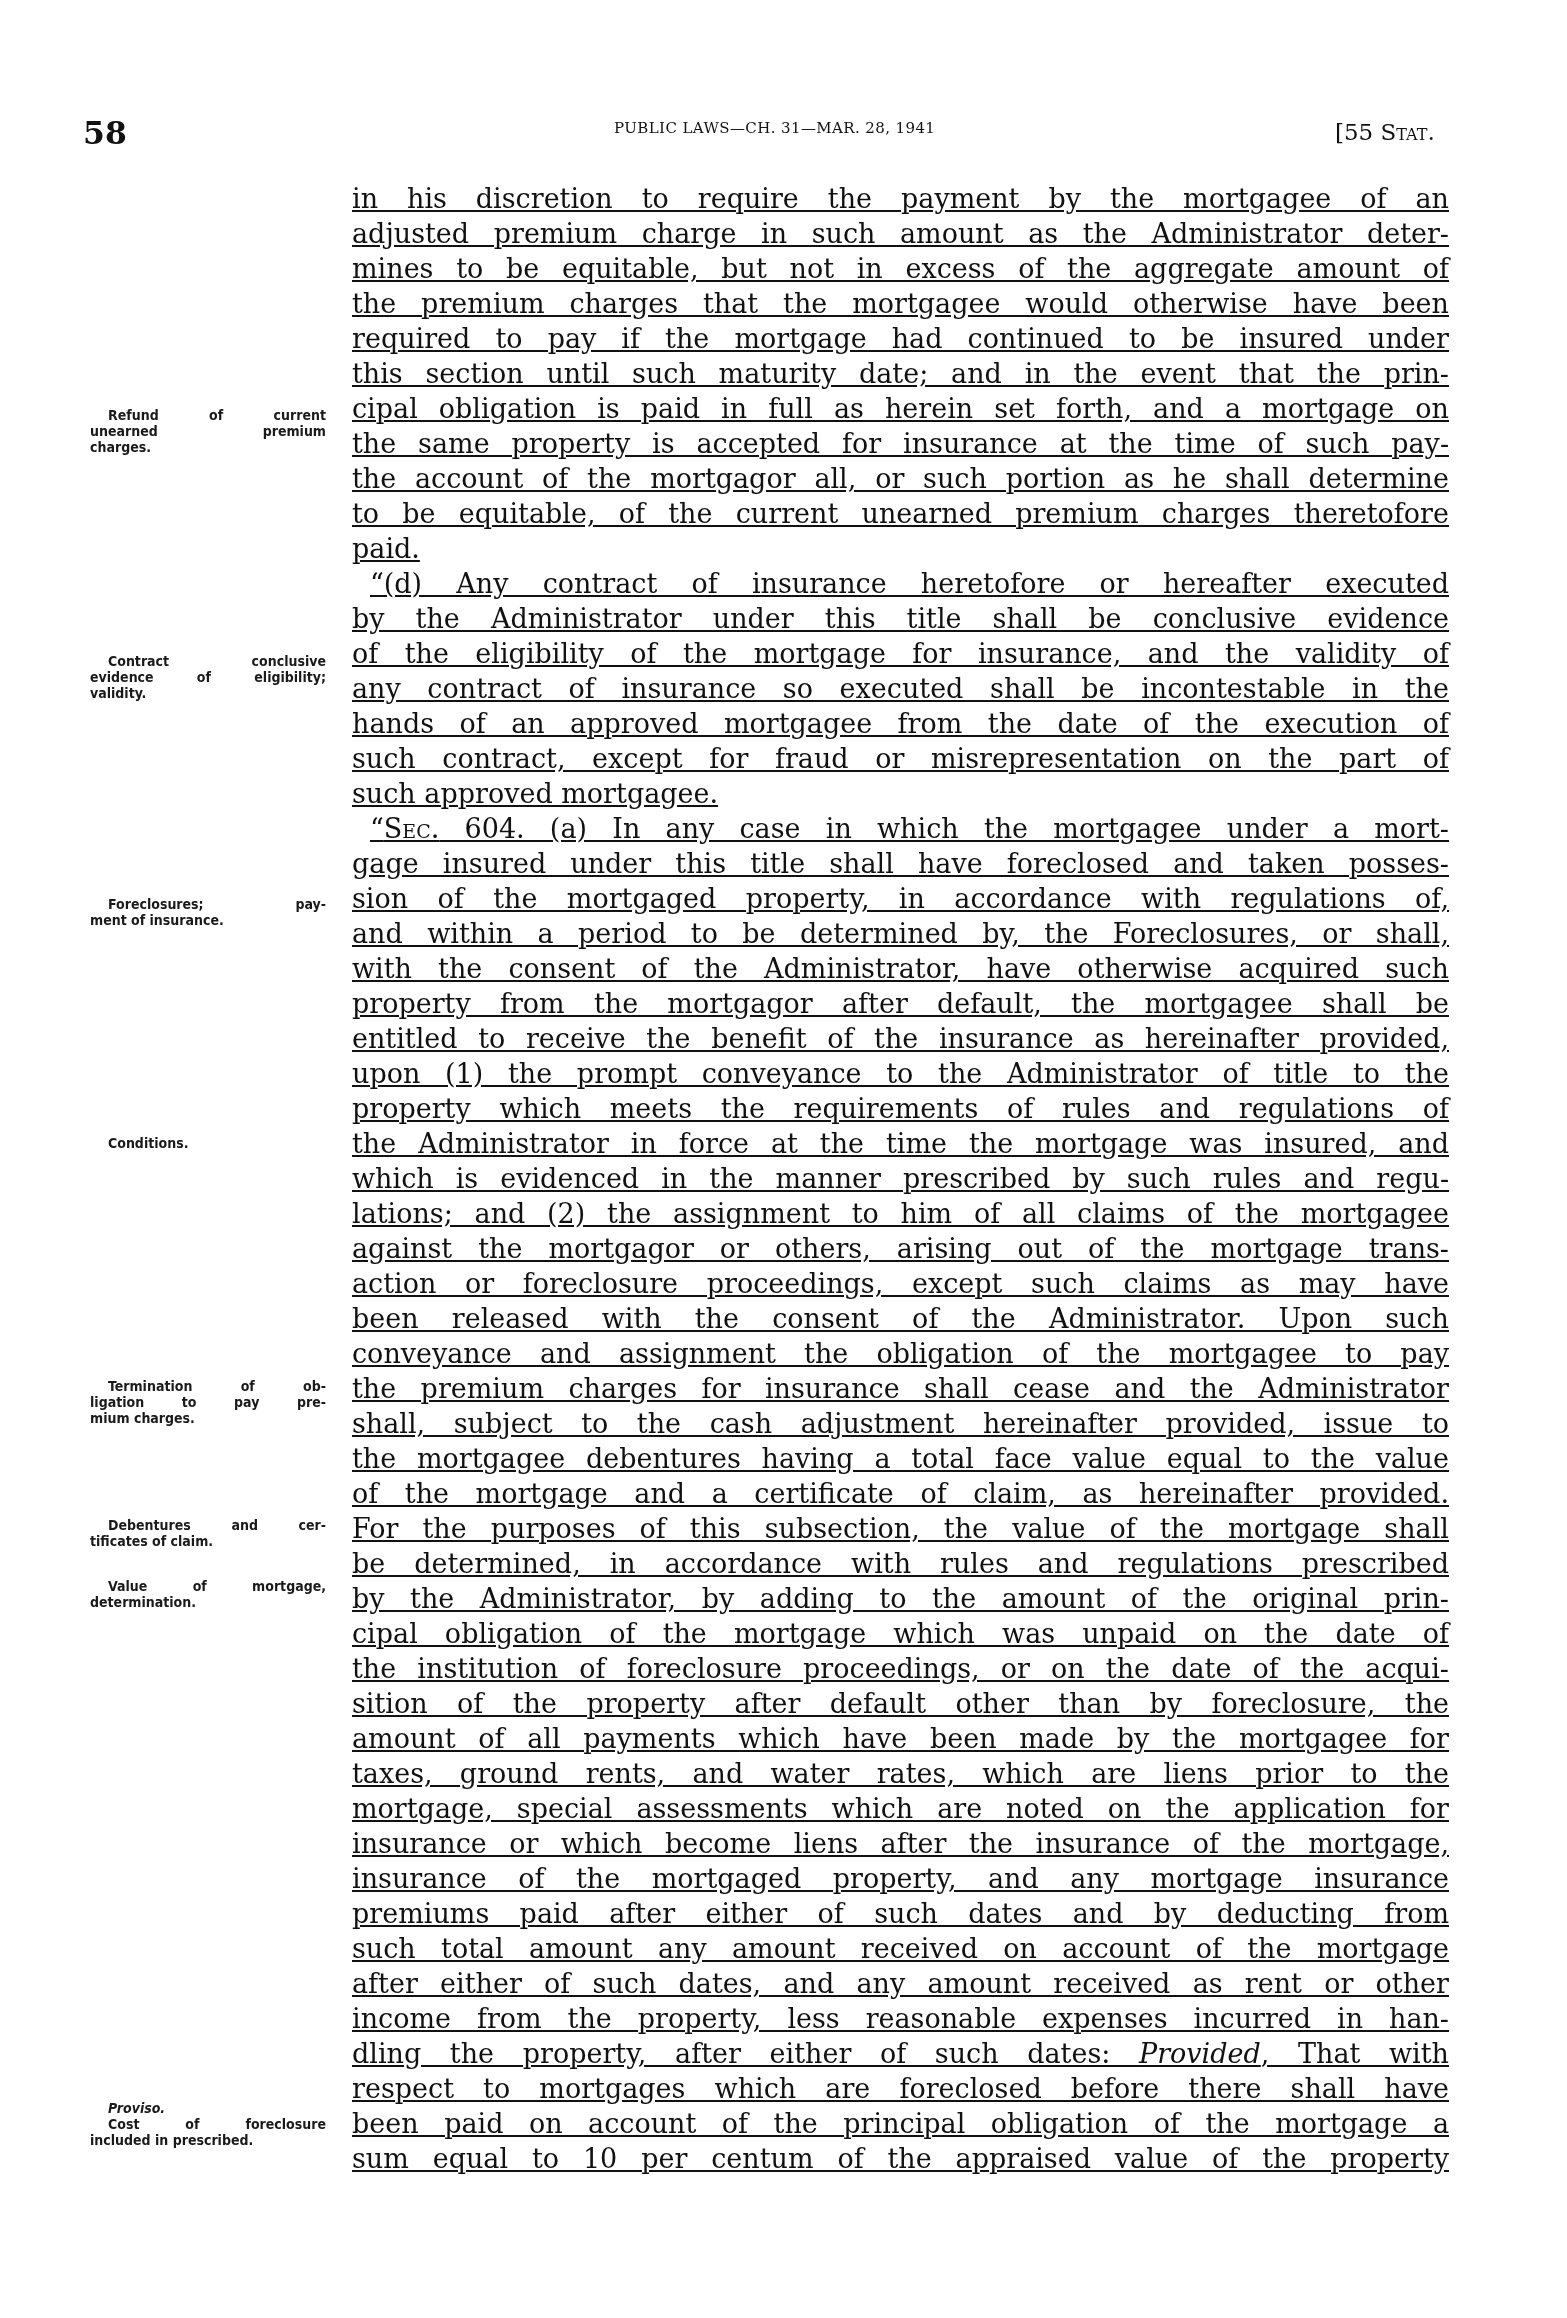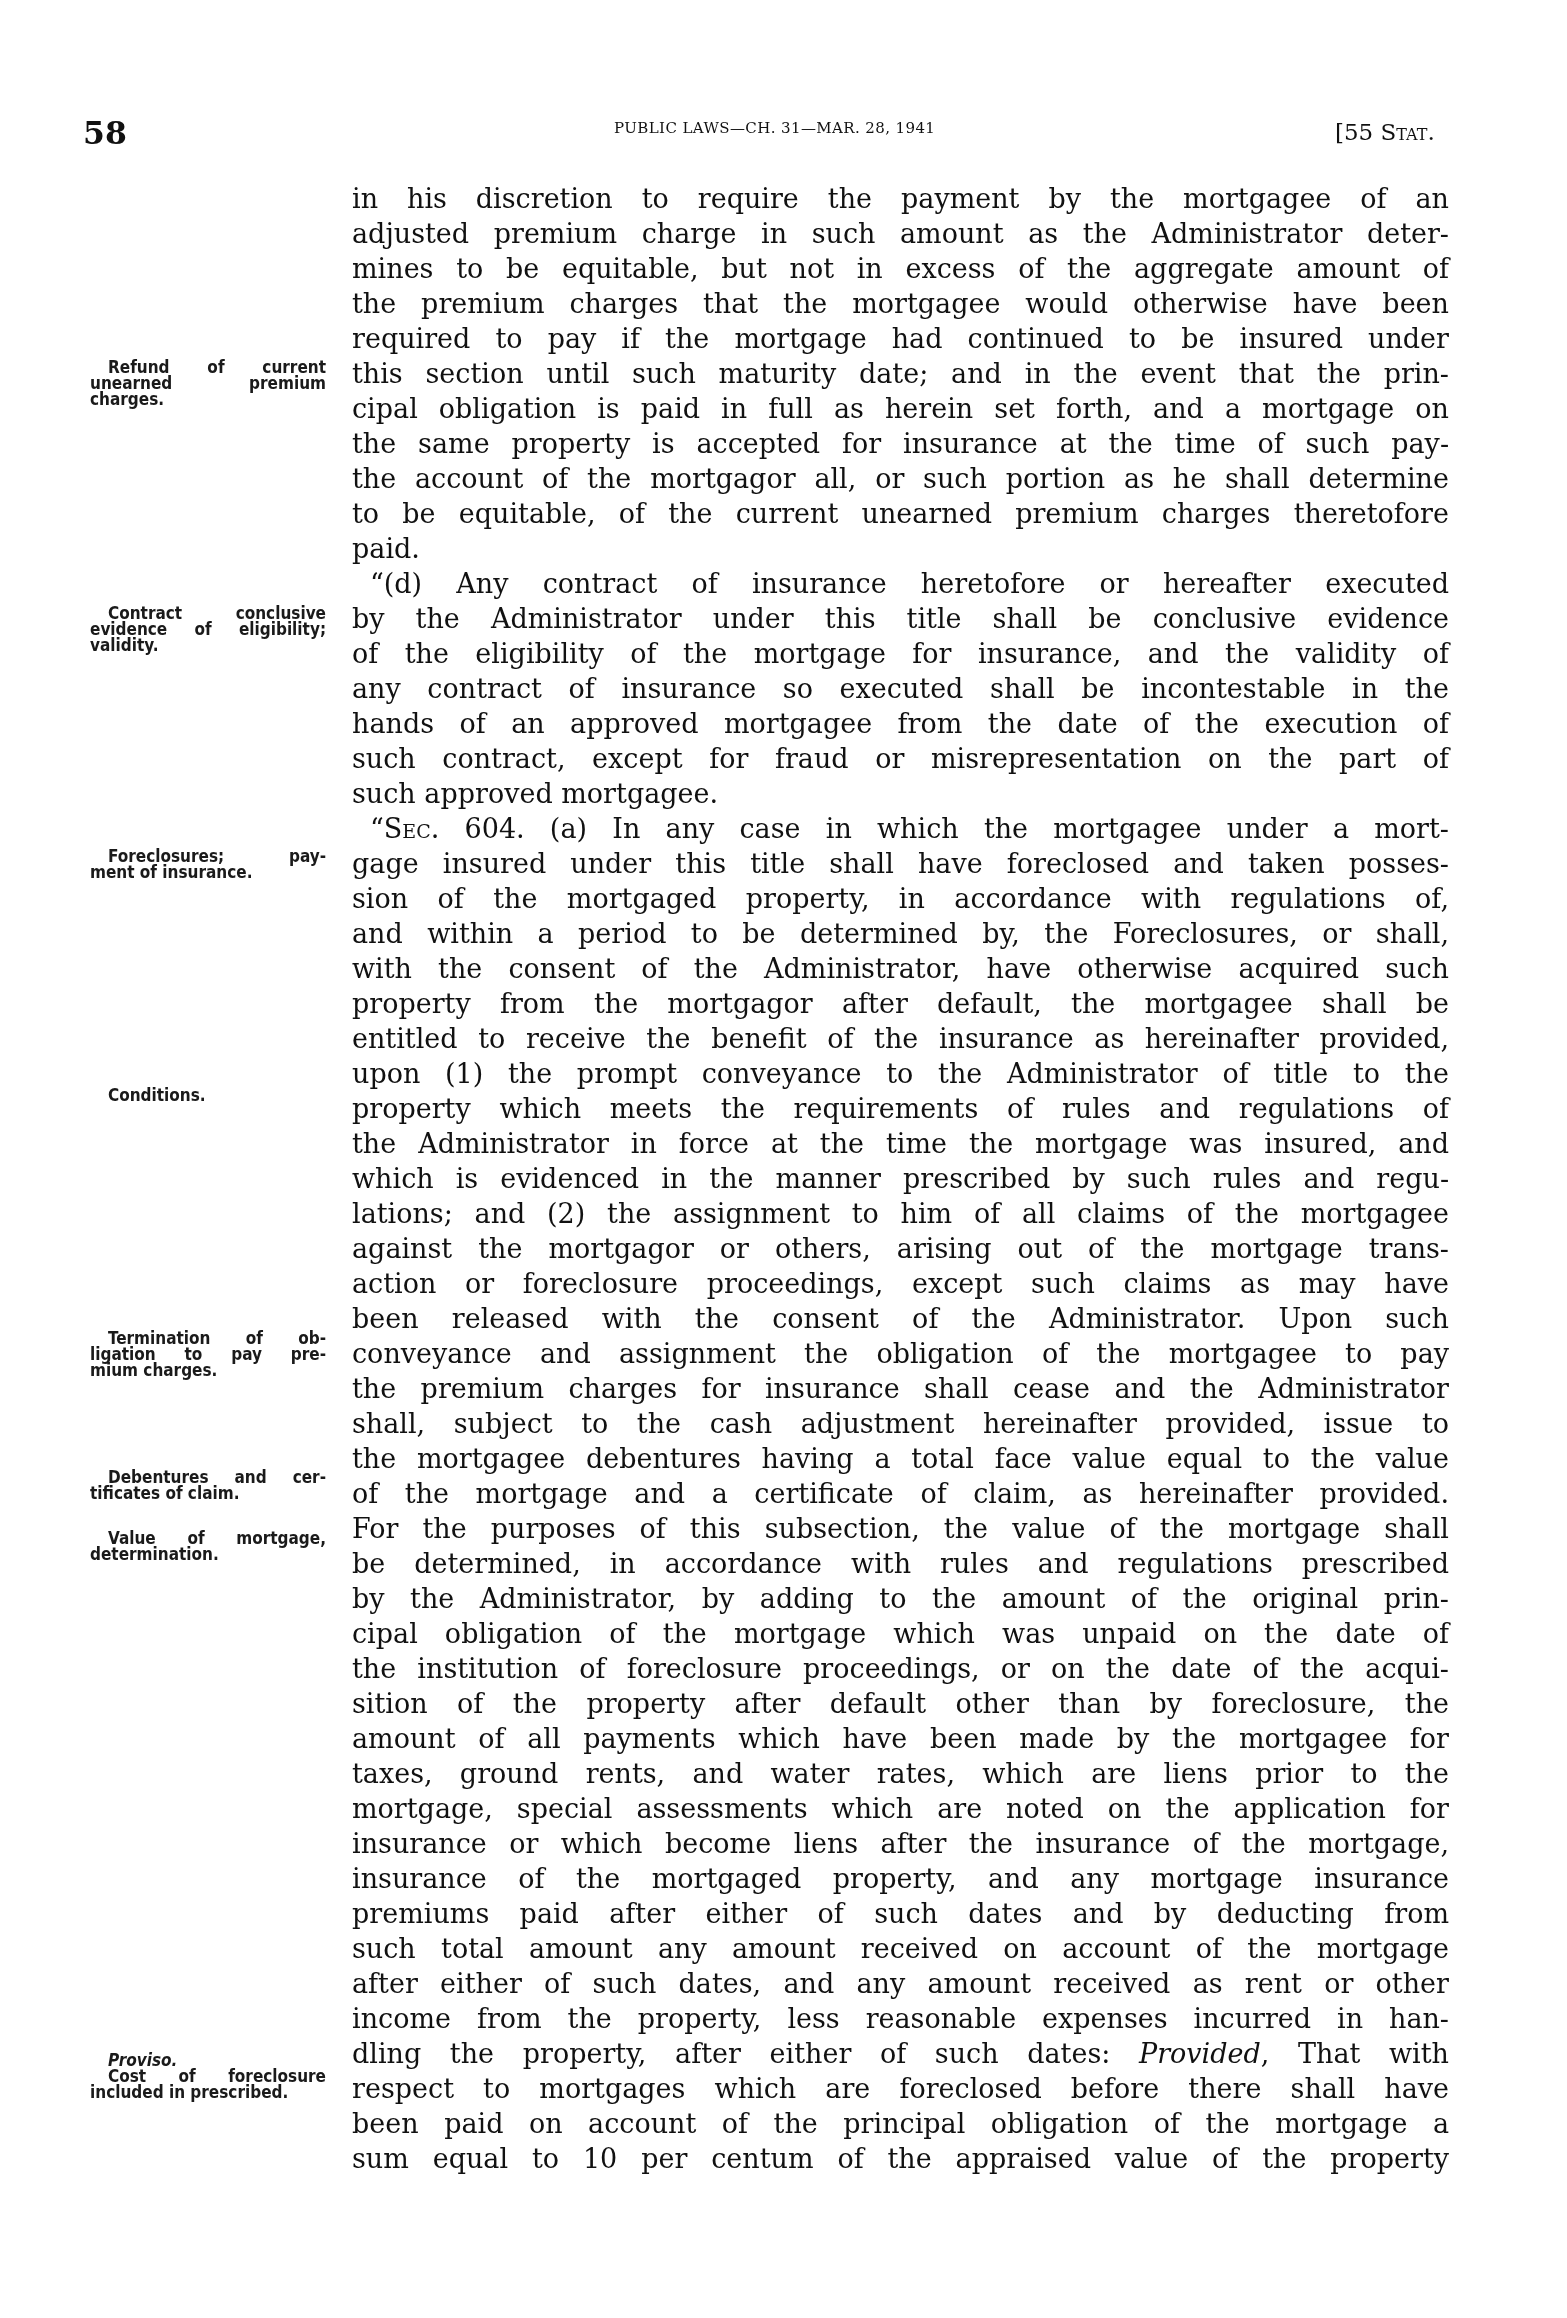--- a/index.html
+++ b/index.html
@@ -4,27 +4,27 @@
 <style>
   html, body { margin: 0; padding: 0; background: #ffffff; }
   body { width: 1567px; height: 2319px; position: relative; overflow: hidden;
          font-family: "DejaVu Serif", "Liberation Serif", serif; color: #111111; }
   .page-number { position: absolute; left: 83px; top: 114px; font-size: 31.5px; font-weight: bold; }
   .running-head { position: absolute; left: 614px; top: 119px; font-size: 15px; letter-spacing: 0.4px; }
   .stat-ref { position: absolute; left: 1327px; top: 119px; font-size: 23px; margin-left: 8px; }
   .stat-ref .sc { font-variant: small-caps; }
   .body { position: absolute; left: 352px; top: 181px; width: 1097px; }
   .line { height: 35px; line-height: 35px; font-size: 27px; white-space: nowrap;
-          text-align: justify; text-align-last: justify; overflow: visible; }
+          text-align: justify; text-align-last: justify; overflow: visible; text-decoration: underline; }
   .line.last { text-align-last: left; }
   .line.indent { padding-left: 18px; }
   .line i { font-style: italic; }
   .sc { font-variant: small-caps; }
   .note { position: absolute; left: 90px; width: 236px; font-family: "DejaVu Sans Condensed", "DejaVu Sans", sans-serif;
-          font-size: 17px; line-height: 15.8px; font-weight: bold; color: #1a1a1a; }
+          font-size: 14px; line-height: 15.8px; font-weight: bold; color: #1a1a1a; margin-top: 48px; }
   .note .nl { display: block; text-align: justify; text-align-last: justify; white-space: nowrap; }
   .note .nl.first { padding-left: 18px; }
   .note .nl.lastl { text-align-last: left; }
   .note i { font-style: italic; }
 </style>
 </head>
 <body>
 
 <div>
   <div class="page-number">58</div>

